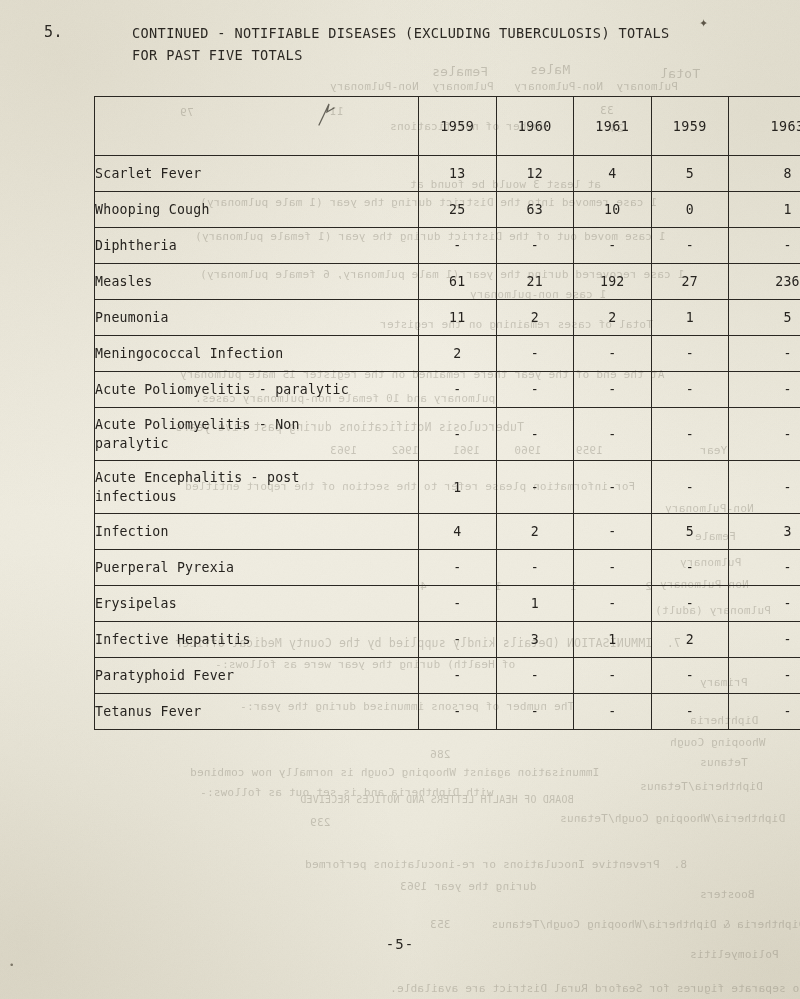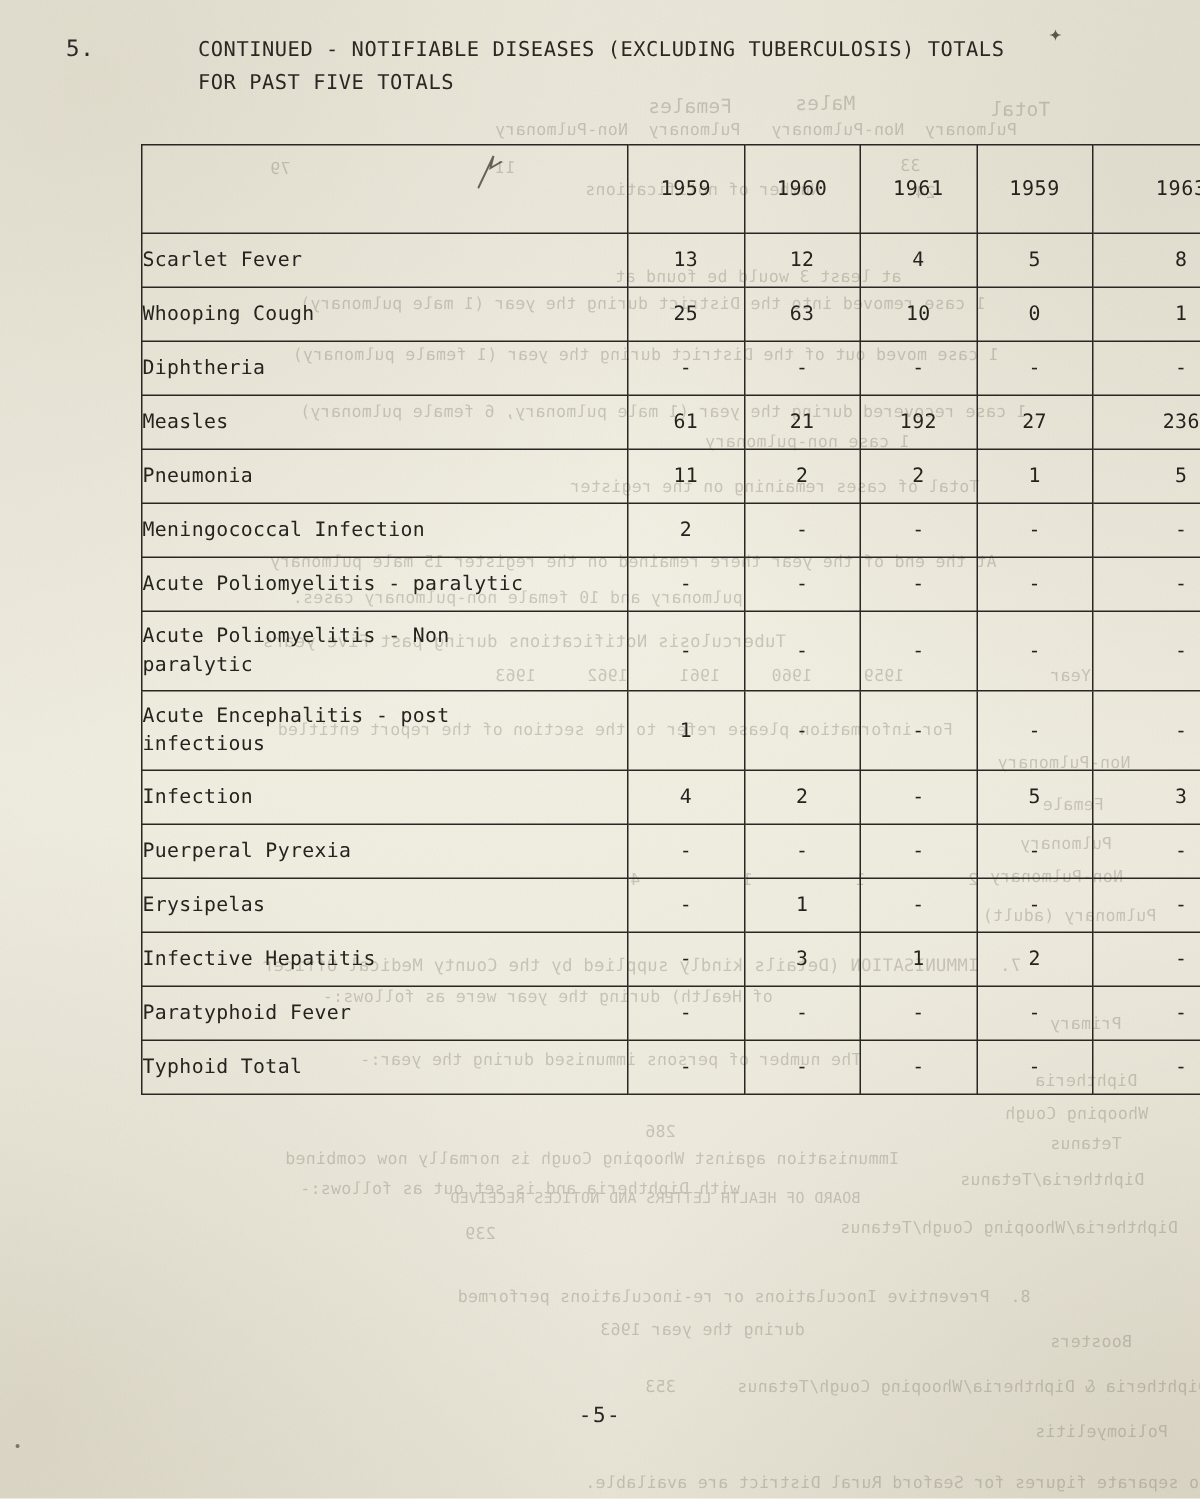--- a/index.html
+++ b/index.html
@@ -390,21 +390,21 @@
         </tr>
         <tr class="r-1">
           <td class="lbl">Paratyphoid Fever</td>
           <td class="val">-</td>
           <td class="val">-</td>
           <td class="val">-</td>
           <td class="val">-</td>
           <td class="val">-</td>
         </tr>
         <tr class="r-1">
-          <td class="lbl">Typhoid Total</td>
+          <td class="lbl">Tetanus Fever</td>
           <td class="val">-</td>
           <td class="val">-</td>
           <td class="val">-</td>
           <td class="val">-</td>
           <td class="val">-</td>
         </tr>
       </tbody>
   </table>
 </div>
 

